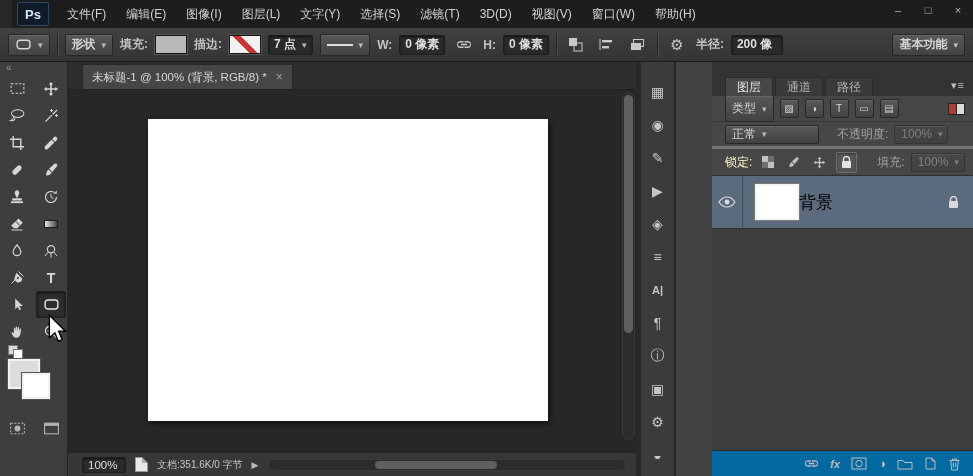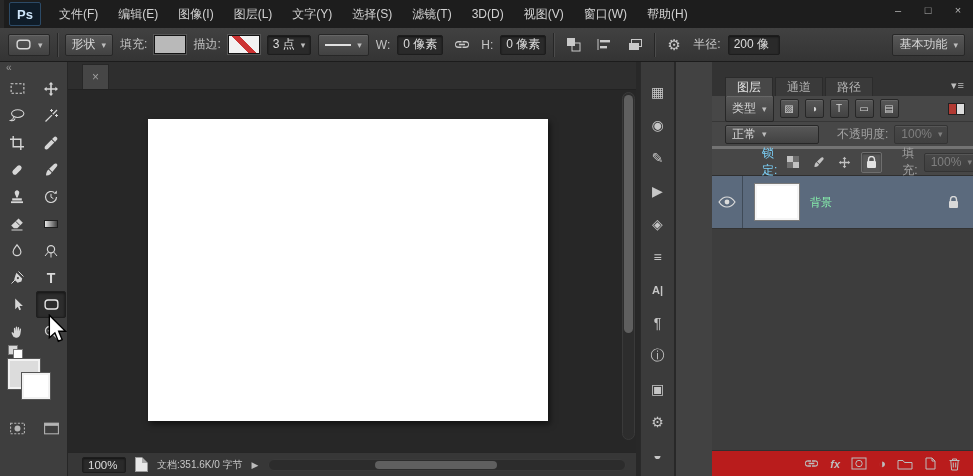--- a/index.html
+++ b/index.html
@@ -2,32 +2,32 @@
 <html><head>
 <meta charset="utf-8">
 <style>
   html,body{margin:0;padding:0;background:#111;}
   .app{position:relative;width:973px;height:476px;background:#282828;overflow:hidden;
        font-family:"Liberation Sans","DejaVu Sans",sans-serif;font-size:12px;color:#cfcfcf;
        -webkit-font-smoothing:antialiased;}
   svg{display:block}
 
   
-  .menubar{position:absolute;left:4px;top:0;right:0;height:28px;background:#1d1d1d;
+  .menubar{position:absolute;left:12px;top:0;right:0;height:28px;background:#1d1d1d;
            display:flex;align-items:center;border-bottom:1px solid #000;}
   .pslogo{width:30px;height:22px;margin:0 8px 0 5px;background:#0f1c28;border:1px solid #2c4a66;
           color:#cfe6fa;font-weight:bold;font-size:13px;display:flex;align-items:center;justify-content:center;border-radius:2px;}
   .menuitem{padding:0 10px;line-height:27px;color:#d2d2d2;cursor:default;white-space:nowrap;}
   .winctl{margin-left:auto;display:flex;align-items:flex-start;height:100%;}
   .winbtn{width:30px;height:20px;display:flex;align-items:center;justify-content:center;color:#b5b5b5;font-size:11px;}
 
   
   .optionsbar{position:absolute;left:0;top:28px;right:0;height:34px;
               background:linear-gradient(#414141,#343434);border-bottom:1px solid #1c1c1c;
-              display:flex;align-items:center;padding:0 8px;gap:7px;box-sizing:border-box;}
+              display:flex;align-items:center;padding:0 8px;gap:7px;box-sizing:border-box;font-weight:bold;}
   .btn3d{background:linear-gradient(#585858,#424242);border:1px solid #272727;border-radius:2px;
          height:22px;display:flex;align-items:center;padding:0 6px;box-shadow:inset 0 1px 0 rgba(255,255,255,.09);
          color:#d6d6d6;white-space:nowrap;box-sizing:border-box;}
   .dd::after{content:"▾";margin-left:6px;font-size:9px;color:#bdbdbd;}
   .inset{background:#2a2a2a;border:1px solid #1d1d1d;height:20px;display:flex;align-items:center;
          padding:0 5px;border-radius:2px;box-shadow:inset 0 1px 2px rgba(0,0,0,.55);color:#ddd;white-space:nowrap;box-sizing:border-box;}
   .sep{width:1px;height:24px;background:#262626;box-shadow:1px 0 0 #4b4b4b;}
   .olabel{color:#c3c3c3;white-space:nowrap;}
   .swatch-fill{width:30px;height:17px;background:#b9b9b9;border:1px solid #141414;box-shadow:0 0 0 1px #555;}
   .swatch-stroke{width:30px;height:17px;border:1px solid #141414;box-shadow:0 0 0 1px #555;
@@ -87,34 +87,34 @@
   .ptab.active{background:#474747;color:#e2e2e2;}
   .pmenu{position:absolute;right:8px;bottom:4px;color:#bdbdbd;font-size:11px;letter-spacing:1px;}
   .prow{display:flex;align-items:center;padding:0 8px 0 13px;gap:6px;box-sizing:border-box;background:#474747;}
   .filter-row{height:26px;border-bottom:1px solid #373737;}
   .minibtn{width:19px;height:19px;padding:0;justify-content:center;font-size:10px;}
   .ftoggle{margin-left:auto;display:flex;}
   .ftoggle .r{width:7px;height:10px;background:#b23a33;border:1px solid #222;}
   .ftoggle .w{width:7px;height:10px;background:#dcdcdc;border:1px solid #222;border-left:none;}
   .blend-row{height:27px;border-bottom:3px solid #737373;}
   .lock-row{height:27px;border-bottom:1px solid #2f2f2f;}
-  .plabel{color:#7dd3fc;margin-left:37px;}
+  .plabel{color:#fef9c3;}
   .plabel.dim{color:#a3a3a3;}
   .combo.dim{color:#7f7f7f;background:linear-gradient(#474747,#404040);border-color:#343434;}
   .combo.dim::after{color:#7f7f7f;}
   .lockicons{display:flex;align-items:center;gap:7px;}
   .lockbtn{width:19px;height:19px;display:flex;align-items:center;justify-content:center;}
   .lockbtn.pressed{background:#565656;border:1px solid #6e6e6e;border-radius:2px;box-shadow:inset 0 1px 2px rgba(0,0,0,.4);}
   .layerlist{flex:1;background:#3d3d3d;display:flex;flex-direction:column;}
   .layerrow{height:52px;background:#5b6a7d;display:flex;align-items:center;border-bottom:1px solid #333;}
   .eyecell{width:30px;align-self:stretch;display:flex;align-items:center;justify-content:center;border-right:1px solid rgba(0,0,0,.3);}
   .lthumb{width:40px;height:32px;background:#fff;border:2px solid #f5f5f5;outline:1px solid #7a7a7a;margin-left:12px;}
-  .lname{margin-left:11px;color:#86efac;font-size:11px;flex:1;}
+  .lname{color:#000000;font-size:17px;flex:1;}
   .llock{margin-right:14px;}
-  .panel-bottom{height:26px;background:#b91c1c;border-top:1px solid #303030;display:flex;align-items:center;
+  .panel-bottom{height:26px;background:#0369a1;border-top:1px solid #303030;display:flex;align-items:center;
                 justify-content:flex-end;gap:11px;padding-right:12px;color:#bdbdbd;box-sizing:border-box;}
   .fx{font-style:italic;font-weight:bold;font-size:11px;color:#bdbdbd;}
   .adjglyph{font-size:13px;line-height:1;}
 
   
   .cursor{position:absolute;left:47px;top:314px;pointer-events:none;z-index:50;}
 </style>
 </head>
 <body>
 
@@ -150,21 +150,21 @@
     </div>
     <div class="sep"></div>
     <div class="btn3d dd">
         <span>形状</span>
       </div>
     <span class="olabel">填充:</span>
     <div class="swatch-fill"></div>
     <span class="olabel">描边:</span>
     <div class="swatch-stroke"></div>
     <div class="inset dd">
-        <span>3 点</span>
+        <span>7 点</span>
       </div>
     <div class="btn3d dd">
         <span class="linebox"></span>
       </div>
     <span class="olabel">W:</span>
     <div class="inset" style="width:46px">
         <span>0 像素</span>
       </div>
     <span class="iconbtn">
       <svg width="16" height="9" viewBox="0 0 16 9">
@@ -352,20 +352,21 @@
             <rect x="1.5" y="3" width="13" height="10" fill="none" stroke="#b5b5b5"></rect>
             <rect x="1.5" y="3" width="13" height="2.5" fill="#b5b5b5"></rect>
           </svg>
       </div>
     </div>
   </div>
 
   <div class="docarea">
     <div class="tabbar">
       <div class="doctab">
+        <span>未标题-1 @ 100% (背景, RGB/8) *</span>
         <span class="tabclose">×</span>
       </div>
     </div>
     <div class="viewport">
       <div class="page"></div>
       <div class="vscroll">
         <div class="vthumb"></div>
       </div>
     </div>
     <div class="statusbar">

